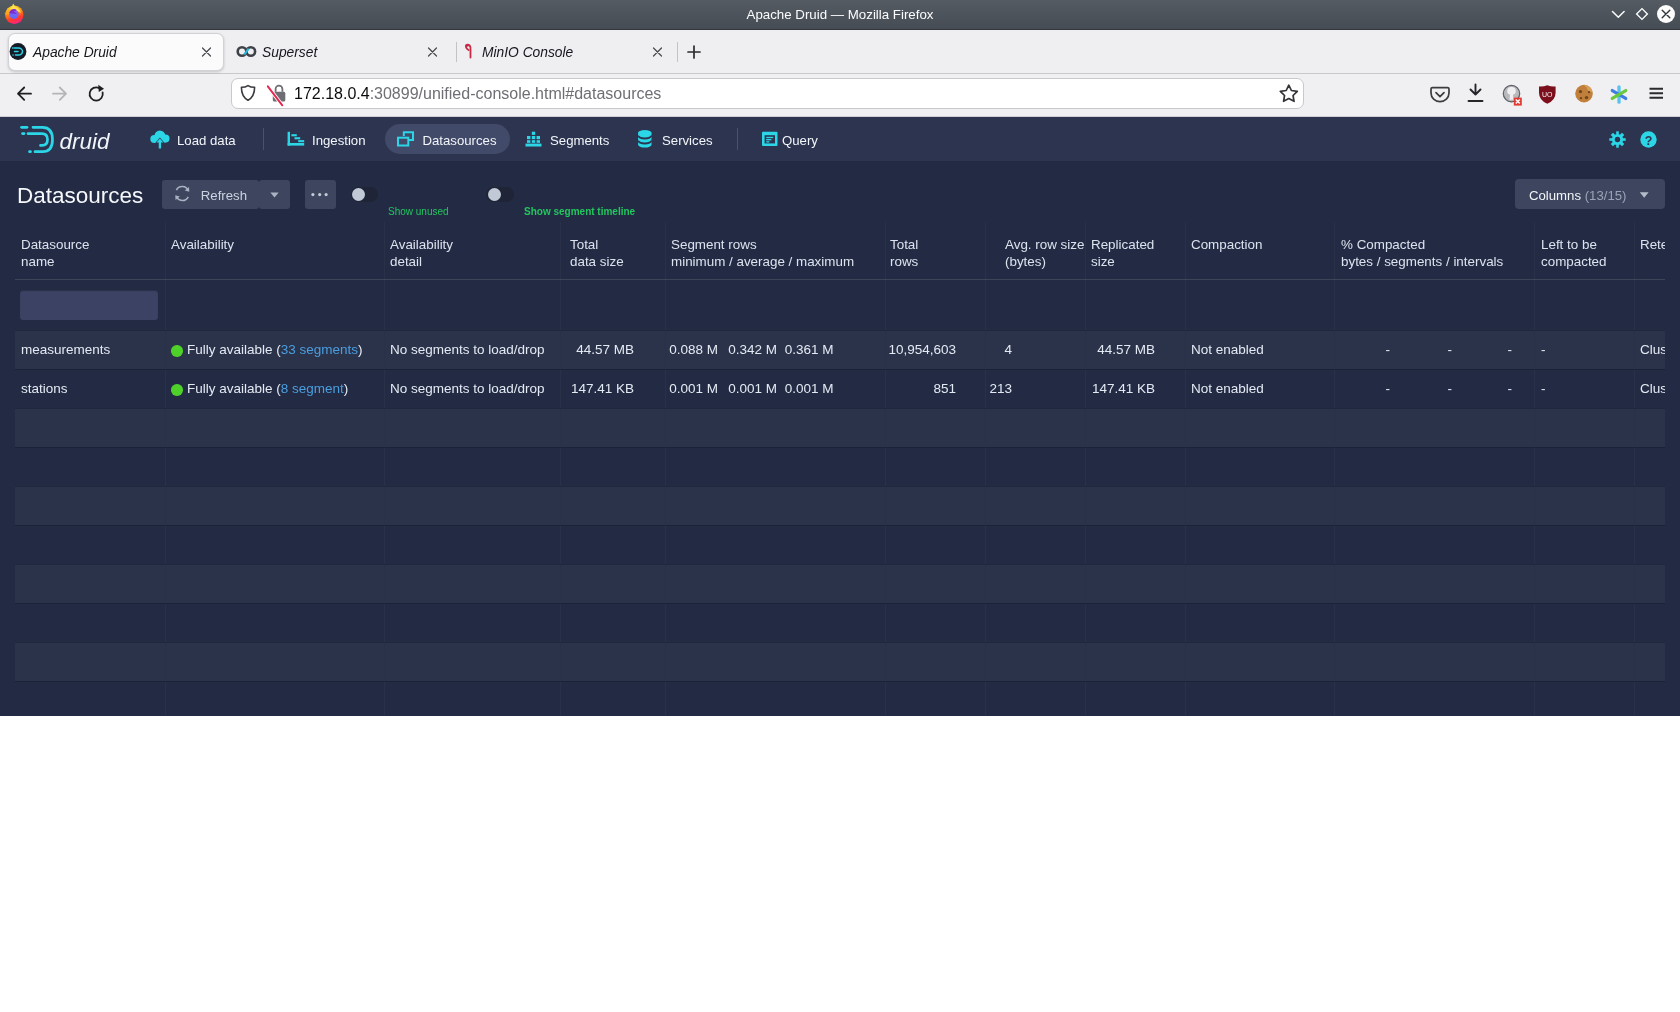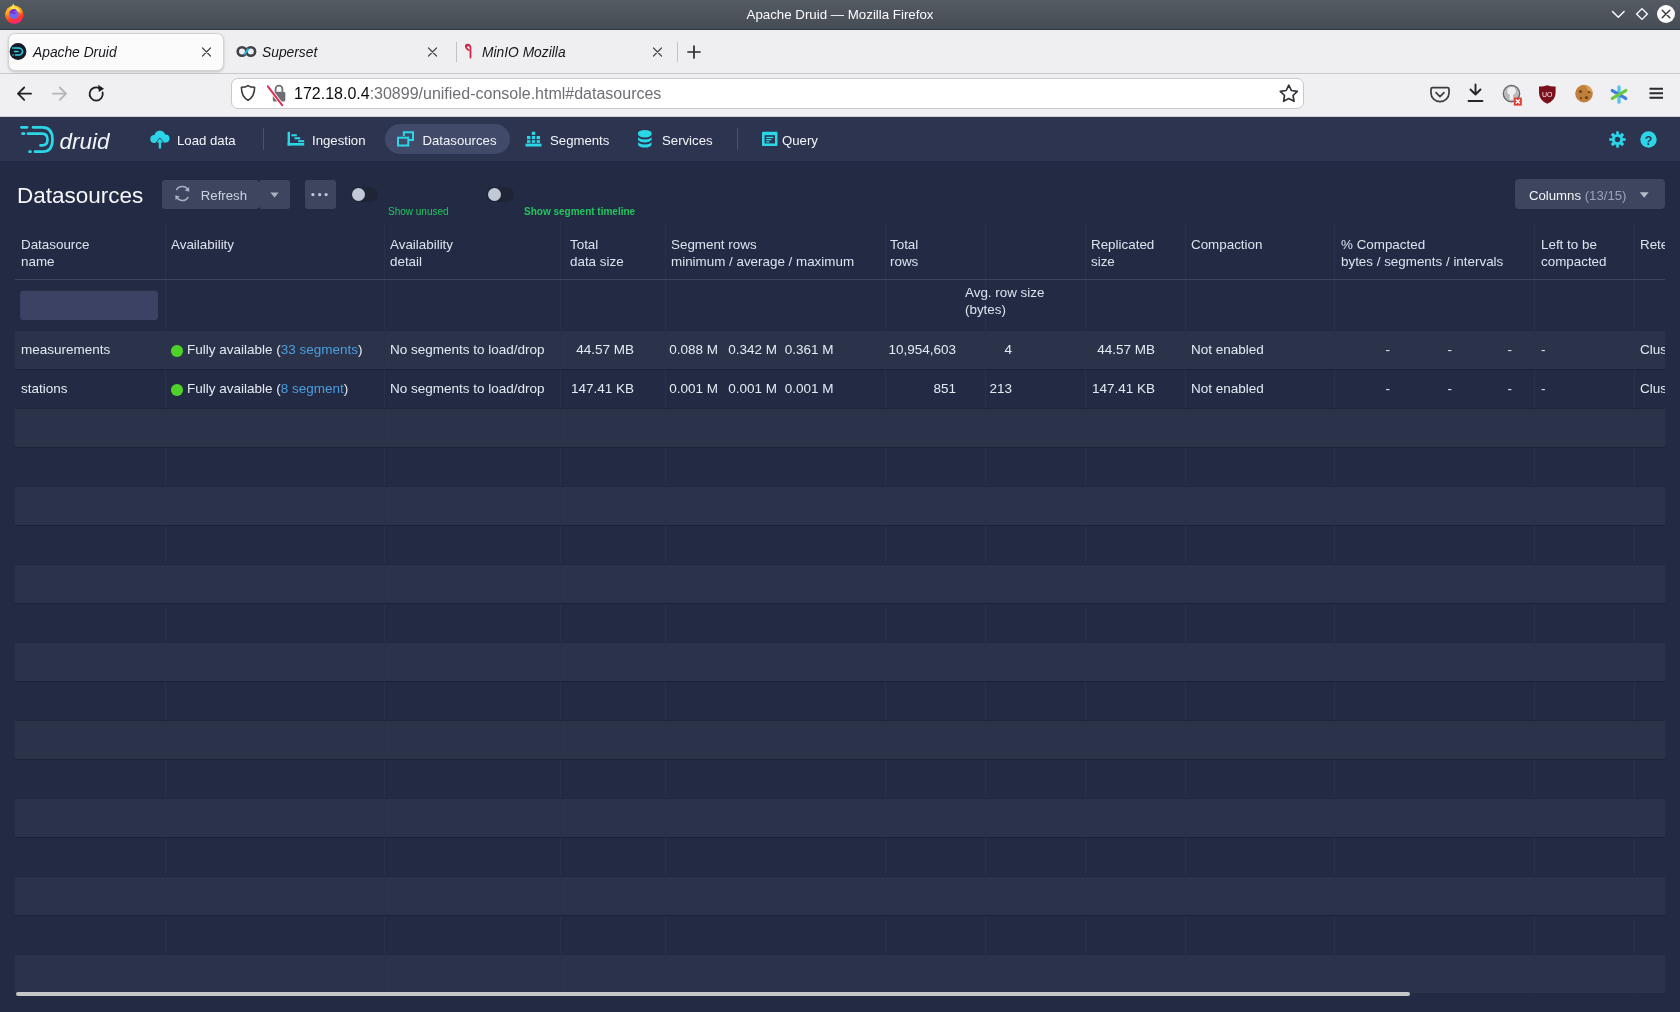--- a/index.html
+++ b/index.html
@@ -1,18 +1,18 @@
 <!DOCTYPE html>
 <html><head>
 <meta charset="utf-8">
 <style>
   * { margin:0; padding:0; box-sizing:border-box; }
   html,body { width:1680px; height:1012px; overflow:hidden; }
   body { font-family:"Liberation Sans", sans-serif; }
-  #page { position:relative; width:1680px; height:1012px; background:#232b44; overflow:hidden; }
+  #page { position:relative; width:1680px; height:716px; background:#232b44; overflow:hidden; }
   .abs { position:absolute; }
 
   
   #titlebar { position:absolute; left:0; top:0; width:1680px; height:30px;
     background:linear-gradient(#545b63, #454c54); }
   #titletext { position:absolute; top:6.5px; left:0; width:1680px; text-align:center;
     color:#fcfcfe; font-size:13.3px; }
   #tabbar { position:absolute; left:0; top:30px; width:1680px; height:44px; background:#efeff2;
     border-bottom:1px solid #c9c9cd; }
   #toolbar { position:absolute; left:0; top:74px; width:1680px; height:43px; background:#f0f0f2;
@@ -58,21 +58,21 @@
 <div id="page">
 
   <div id="titlebar"></div>
   <div id="titletext">Apache Druid — Mozilla Firefox</div>
   <div id="tabbar"></div>
   <div class="abs" style="left:0; top:29px; width:1680px; height:1px; background:#30373e;"></div>
   <div id="toolbar"></div>
   <div id="activetab"></div>
   <div class="tabtxt" style="left:33px; top:45px;">Apache Druid</div>
   <div class="tabtxt" style="left:262px;">Superset</div>
-  <div class="tabtxt" style="left:482px;">MinIO Mozilla</div>
+  <div class="tabtxt" style="left:482px;">MinIO Console</div>
   <div class="tabsep" style="left:456px;"></div>
   <div class="tabsep" style="left:677px;"></div>
   <div id="urlbox"></div>
   <div class="urltext">172.18.0.4<span class="urlgray">:30899/unified-console.html#datasources</span></div>
 
   <div id="navbar"></div>
   <div id="navpill"></div>
   <div class="navdiv" style="left:263px;"></div>
   <div class="navdiv" style="left:737px;"></div>
   <div class="navtxt" style="left:177px;">Load data</div>
@@ -137,21 +137,21 @@
   <div class="rline" style="top:876px;"></div>
   <div class="rline" style="top:915px;"></div>
   <div class="rline" style="top:954px;"></div>
 
   <div class="hdr" style="left:21px; top:235.5px;">Datasource<br>name</div>
   <div class="hdr" style="left:171px; top:235.5px;">Availability</div>
   <div class="hdr" style="left:390px; top:235.5px;">Availability<br>detail</div>
   <div class="hdr" style="left:570px; top:235.5px;">Total<br>data size</div>
   <div class="hdr" style="left:671px; top:235.5px;">Segment rows<br>minimum / average / maximum</div>
   <div class="hdr" style="left:890px; top:235.5px;">Total<br>rows</div>
-  <div class="hdr" style="left:965px; top:235.5px;margin-top:48px;">Avg. row size<br>(bytes)</div>
+  <div class="hdr" style="left:1005px; top:235.5px;">Avg. row size<br>(bytes)</div>
   <div class="hdr" style="left:1091px; top:235.5px;">Replicated<br>size</div>
   <div class="hdr" style="left:1191px; top:235.5px;">Compaction</div>
   <div class="hdr" style="left:1341px; top:235.5px;">% Compacted<br>bytes / segments / intervals</div>
   <div class="hdr" style="left:1541px; top:235.5px;">Left to be<br>compacted</div>
   <div class="hdr" style="left:1640px; top:235.5px; width:25px; overflow:hidden; white-space:nowrap;">Retention</div>
 
   <div id="filterinput"></div>
 
   <div class="cell" style="left:21px; top:342px;">measurements</div>
   <div class="abs" style="left:171px; top:345px; width:11.5px; height:11.5px; border-radius:50%; background:#4ed22a;"></div>

